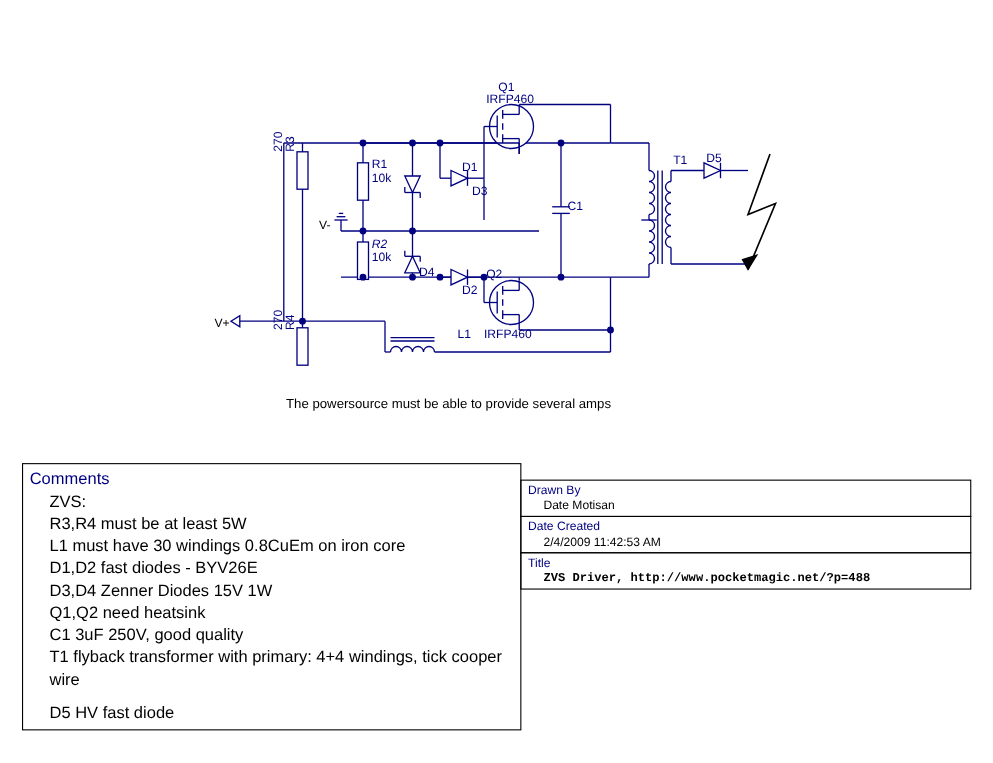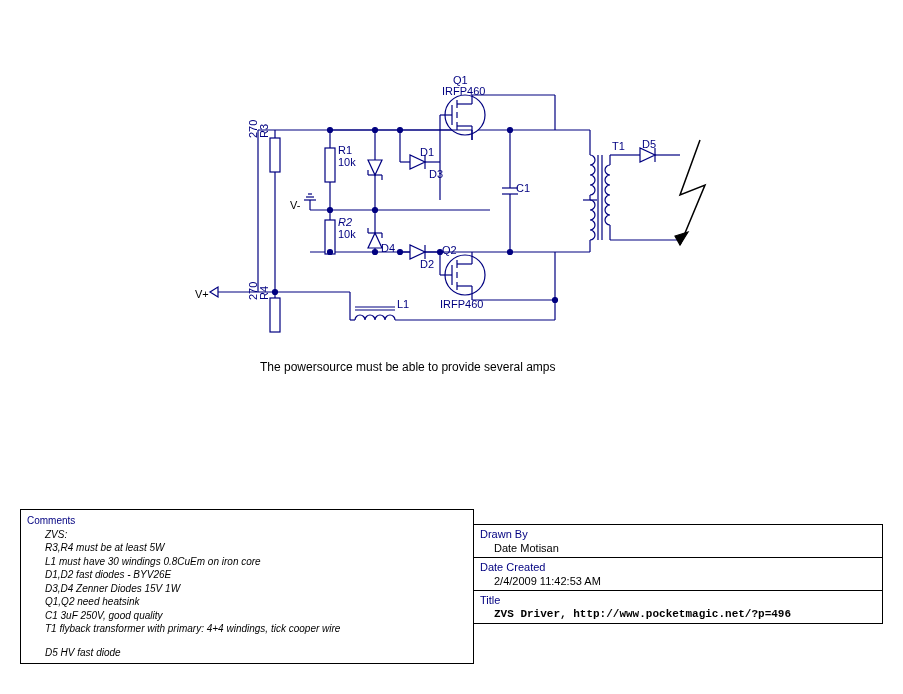--- a/index.html
+++ b/index.html
@@ -28,21 +28,21 @@
       position: absolute;
       bottom: 30px;
       left: 20px;
       right: 20px;
       display: flex;
     }
     .comments-box {
       border: 1px solid #000;
       width: 440px;
       padding: 4px 6px;
-      font-size: 10px;
+      font-size: 15px;
       line-height: 1.35;
     }
     .right-boxes {
       display: flex;
       flex-direction: column;
       flex: 1;
       margin-top: 16px;
     }
     .info-cell {
       border: 1px solid #000;
@@ -60,21 +60,20 @@
       font-size: 11px;
       margin-left: 14px;
       margin-top: 2px;
     }
     .comments-header {
       color: #000080;
     }
     .comments-content {
       color: #000;
       margin-left: 18px;
-      font-style: italic;
     }
     .title-value {
       font-family: "Courier New", monospace;
       font-weight: bold;
       font-size: 11px;
     }
     svg {
       position: absolute;
       top: 0;
       left: 0;
@@ -243,21 +242,21 @@
 <div class="component-label" style="top:300px; left:247px; transform:rotate(-90deg); transform-origin:left top;">270</div>
 <div class="component-label" style="top:300px; left:258px; transform:rotate(-90deg); transform-origin:left top;">R4</div>
 
 <div class="component-label" style="top:146px; left:420px;">D1</div>
 <div class="component-label" style="top:258px; left:420px;">D2</div>
 <div class="component-label" style="top:168px; left:381px;margin-left:48px;">D3</div>
 <div class="component-label" style="top:242px; left:381px;">D4</div>
 <div class="component-label" style="top:138px; left:642px;">D5</div>
 
 <div class="component-label" style="top:182px; left:516px;">C1</div>
-<div class="component-label" style="top:298px; left:357px;padding-left:40px;">L1</div>
+<div class="component-label" style="top:298px; left:376px;padding-left:40px;">L1</div>
 <div class="component-label" style="top:140px; left:612px;">T1</div>
 
 <div class="component-label" style="top:199px; left:290px; color:#000;">V-</div>
 <div class="component-label" style="top:288px; left:195px; color:#000;">V+</div>
 
 <div class="caption">The powersource must be able to provide several amps</div>
 
 <div class="info-box">
   <div class="comments-box">
     <div class="comments-header">Comments</div>
@@ -277,16 +276,16 @@
     <div class="info-cell">
       <div class="info-header">Drawn By</div>
       <div class="info-value">Date Motisan</div>
     </div>
     <div class="info-cell">
       <div class="info-header">Date Created</div>
       <div class="info-value">2/4/2009 11:42:53 AM</div>
     </div>
     <div class="info-cell">
       <div class="info-header">Title</div>
-      <div class="info-value title-value">ZVS Driver, http://www.pocketmagic.net/?p=496</div>
+      <div class="info-value title-value">ZVS Driver, http://www.pocketmagic.net/?p=488</div>
     </div>
   </div>
 </div>
 
 </body></html>

